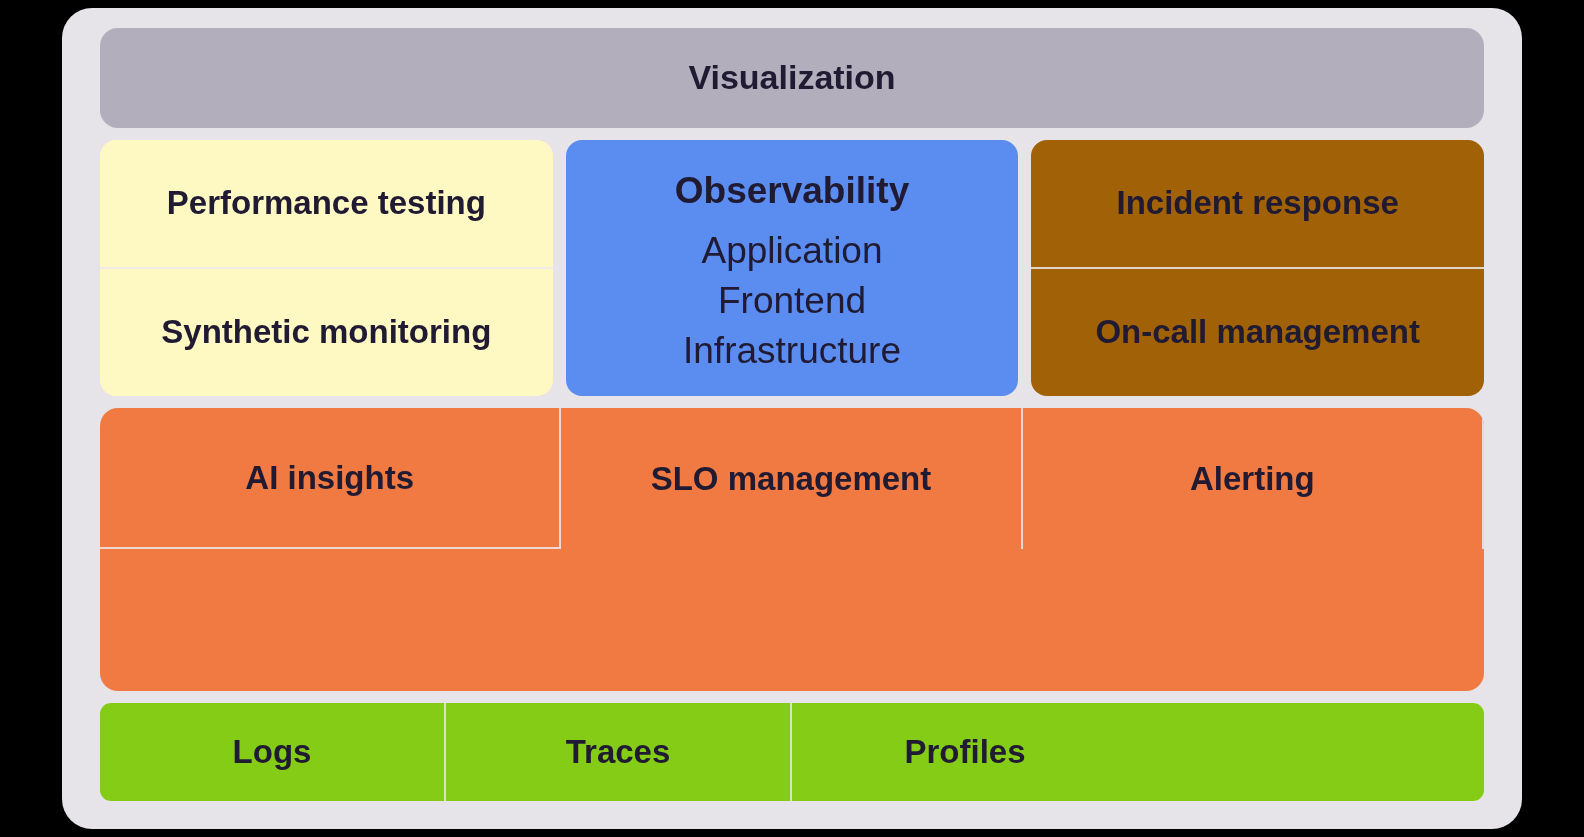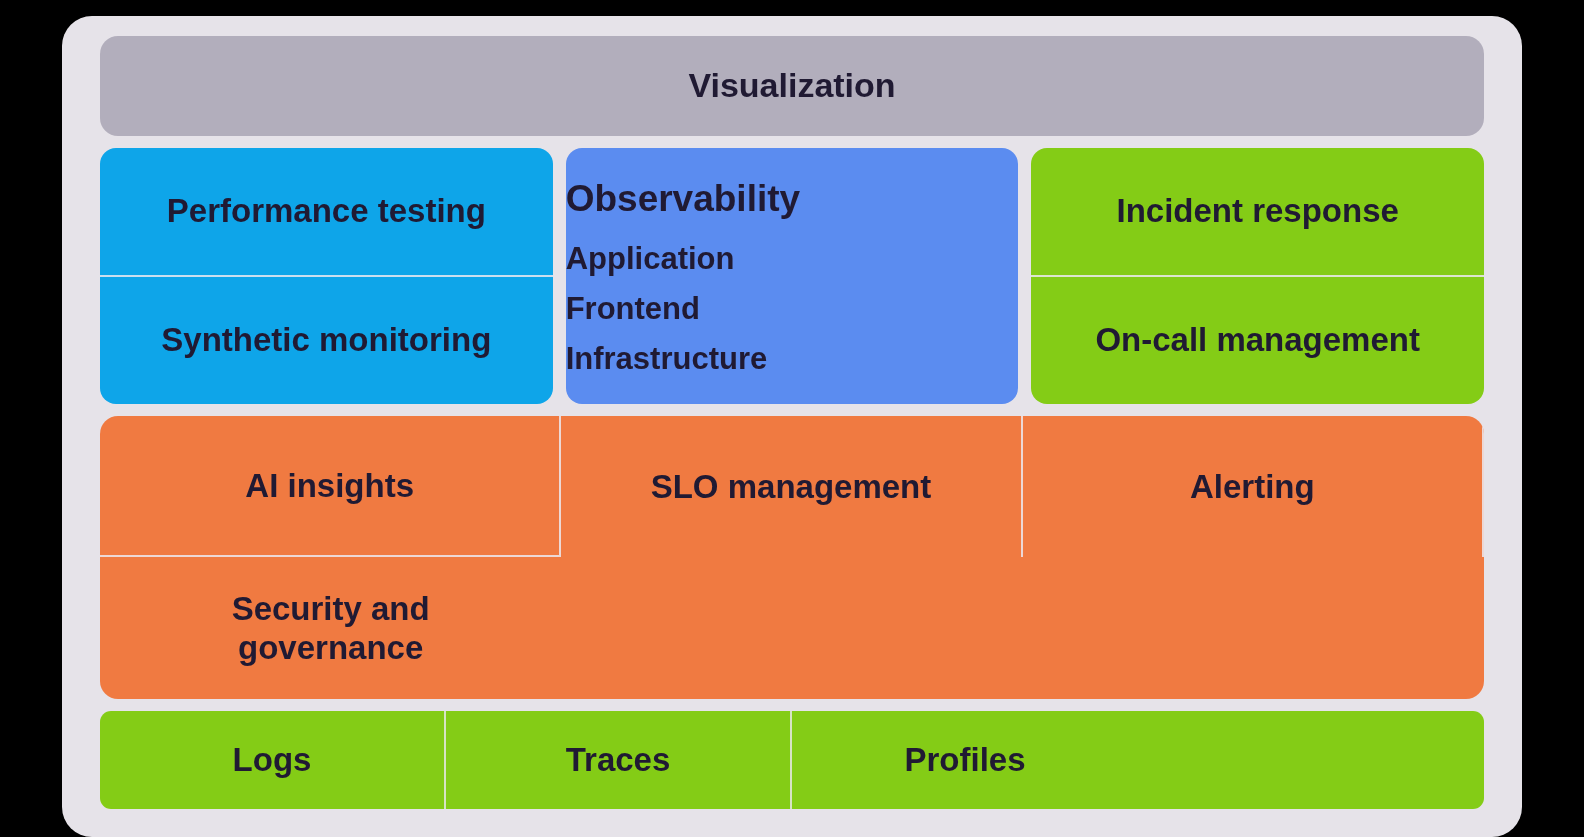--- a/index.html
+++ b/index.html
@@ -14,21 +14,21 @@
   .canvas {
     position: relative;
     width: 1584px;
     height: 837px;
     background: #000;
     overflow: hidden;
   }
   .board {
     position: absolute;
     left: 62px;
-    top: 16px;
+    top: 8px;
     width: 1460px;
     height: 821px;
     background: #e6e3e9;
     border-radius: 30px;
     box-sizing: border-box;
     padding: 20px 38px 28px 38px;
     display: flex;
     flex-direction: column;
     gap: 12px;
   }
@@ -67,31 +67,32 @@
     text-align: center;
     padding: 0 16px;
   }
   .divider-h {
     height: 2px;
     background: rgba(236, 233, 240, 0.85);
     flex: none;
   }
   .obs-card {
     justify-content: flex-start;
+    align-items: center;
     padding-top: 30px;
   }
   .obs-title {
     font-size: 37px;
     font-weight: 600;
     color: #201a33;
     margin-bottom: 14px;
   }
   .obs-item {
-    font-size: 31px;
-    font-weight: 700;
+    font-size: 37px;
+    font-weight: 400;
     color: #201a33;
     line-height: 50px;
   }
   
   .cap-grid {
     height: 284px;
     border-radius: 18px;
     display: grid;
     grid-template-columns: 1fr 1fr 1fr;
     grid-template-rows: 1fr 1fr;
@@ -135,55 +136,53 @@
 
 <div class="canvas">
   <div class="board">
 
     <div class="viz-bar txt" style="background: rgb(178, 174, 188);">
       <span>Visualization</span>
     </div>
 
     <div class="cards-row">
 
-      <div class="card" style="background: #0ea5e9;">
+      <div class="card" style="background: #fef9c3;">
         <div class="card-cell txt">
           <span>Performance testing</span>
         </div>
         <div class="divider-h"></div>
         <div class="card-cell txt">
           <span>Synthetic monitoring</span>
         </div>
       </div>
 
       <div class="card obs-card" style="background: rgb(91, 140, 240);">
         <div class="obs-title">Observability</div>
         <div class="obs-item">Application</div>
         <div class="obs-item">Frontend</div>
         <div class="obs-item">Infrastructure</div>
       </div>
 
-      <div class="card" style="background: #84cc16;">
+      <div class="card" style="background: #a16207;">
         <div class="card-cell txt">
           <span>Incident response</span>
         </div>
         <div class="divider-h"></div>
         <div class="card-cell txt">
           <span>On-call management</span>
         </div>
       </div>
 
     </div>
 
     <div class="cap-grid" style="background: rgb(240, 122, 65);">
       <div class="cap-cell br bb">AI insights</div>
       <div class="cap-cell br">SLO management</div>
       <div class="cap-cell br">Alerting</div>
-      <div class="cap-cell">Security and
-governance</div>
     </div>
 
     <div class="sig-bar" style="background: #84cc16; border-radius: 11px;">
       <div class="sig-cell br">Logs</div>
       <div class="sig-cell br">Traces</div>
       <div class="sig-cell">Profiles</div>
     </div>
 
   </div>
 </div>

